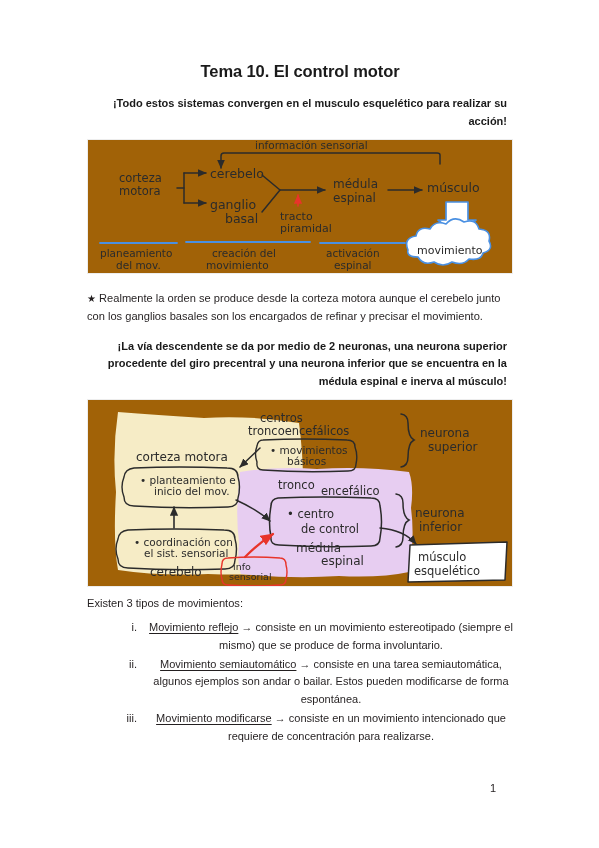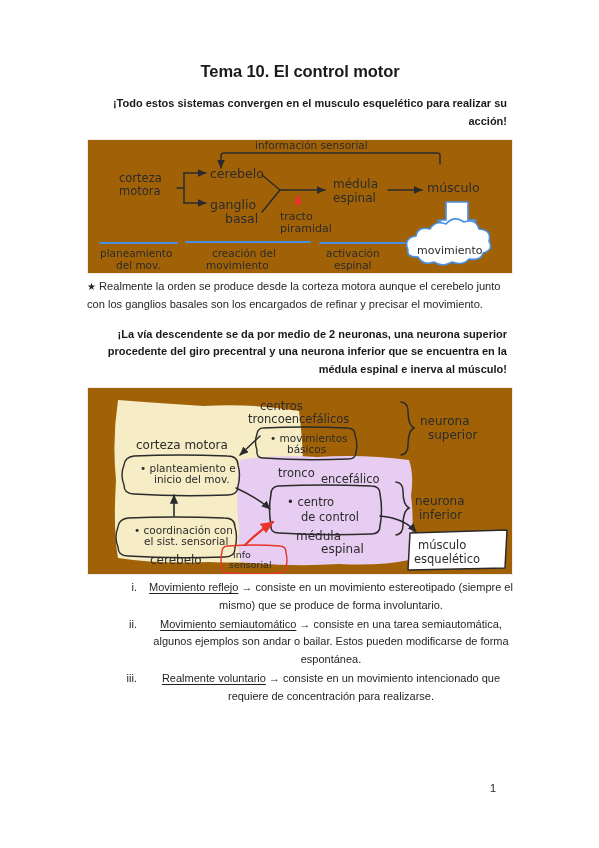--- a/index.html
+++ b/index.html
@@ -53,21 +53,21 @@
     line-height: 1.62;
     text-align: right;
     margin: 0 0 8px 0;
     padding: 0 6px;
     color: #1a1a1a;
   }
 
   .star-para {
     font-size: 11.1px;
     line-height: 1.62;
-    margin: 4px 0 12px 0;
+    margin: 16px 0 12px 0;
     color: #231f20;
   }
   .star-glyph { font-size: 10px; }
 
   
   .hand {
     font-family: "DejaVu Sans", sans-serif;
     fill: #2b2b2b;
   }
 
@@ -296,34 +296,35 @@
         <path d="M292,128 q24,2 36,16" fill="none" stroke="#2b2b2b" stroke-width="1.5" stroke-linecap="round" marker-end="url(#ah2)"></path>
 
         <g>
           <path d="M322,145 L419,142 L417,180 L320,182 Z" fill="#ffffff" stroke="#2b2b2b" stroke-width="1.5" stroke-linejoin="round"></path>
           <text class="hand" x="330" y="161" font-size="11.5">músculo</text>
           <text class="hand" x="326" y="175" font-size="11.5">esquelético</text>
         </g>
       </svg>
     </div>
 
+    <p class="intro-list-lead">Existen 3 tipos de movimientos:</p>
 
     <ol class="movlist">
       <li>
         <span class="u-term">Movimiento reflejo</span>
         <span>→</span>
         <span>consiste en un movimiento estereotipado (siempre el mismo) que se produce de forma involuntario.</span>
       </li>
       <li>
         <span class="u-term">Movimiento semiautomático</span>
         <span>→</span>
         <span>consiste en una tarea semiautomática, algunos ejemplos son andar o bailar. Estos pueden modificarse de forma espontánea.</span>
       </li>
       <li>
-        <span class="u-term">Realmente voluntario</span>
+        <span class="u-term">Movimiento modificarse</span>
         <span>→</span>
         <span>consiste en un movimiento intencionado que requiere de concentración para realizarse.</span>
       </li>
     </ol>
 
   </div>
 
   <div class="page-number">1</div>
 </div>
 

